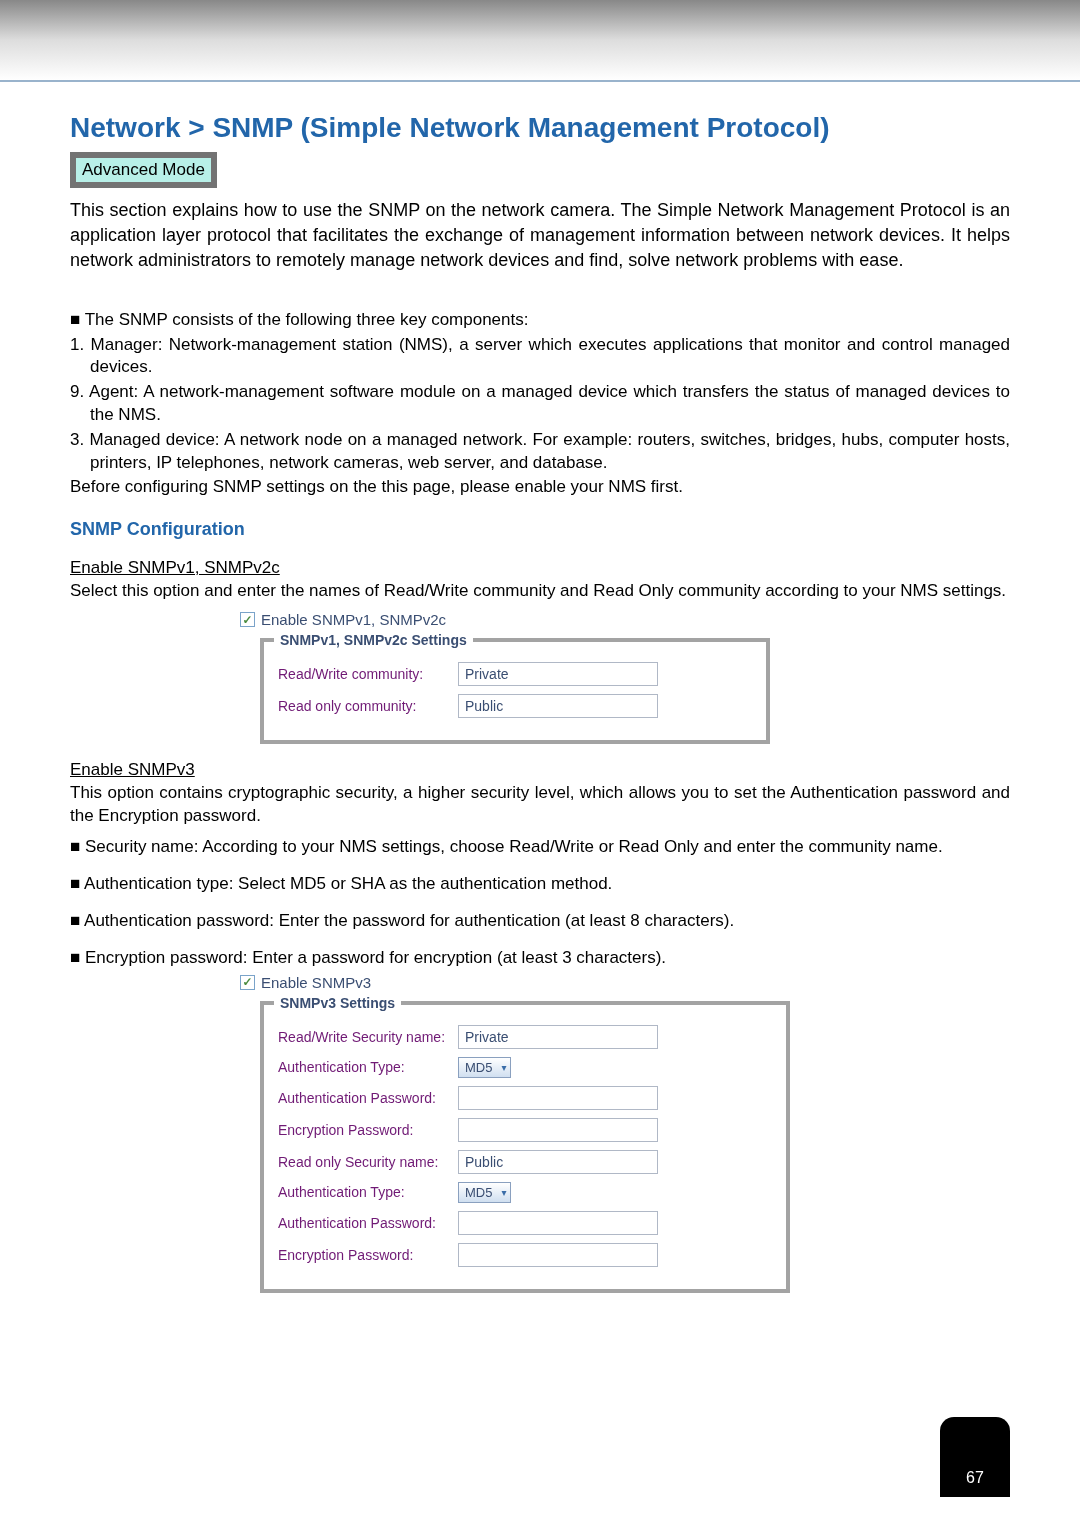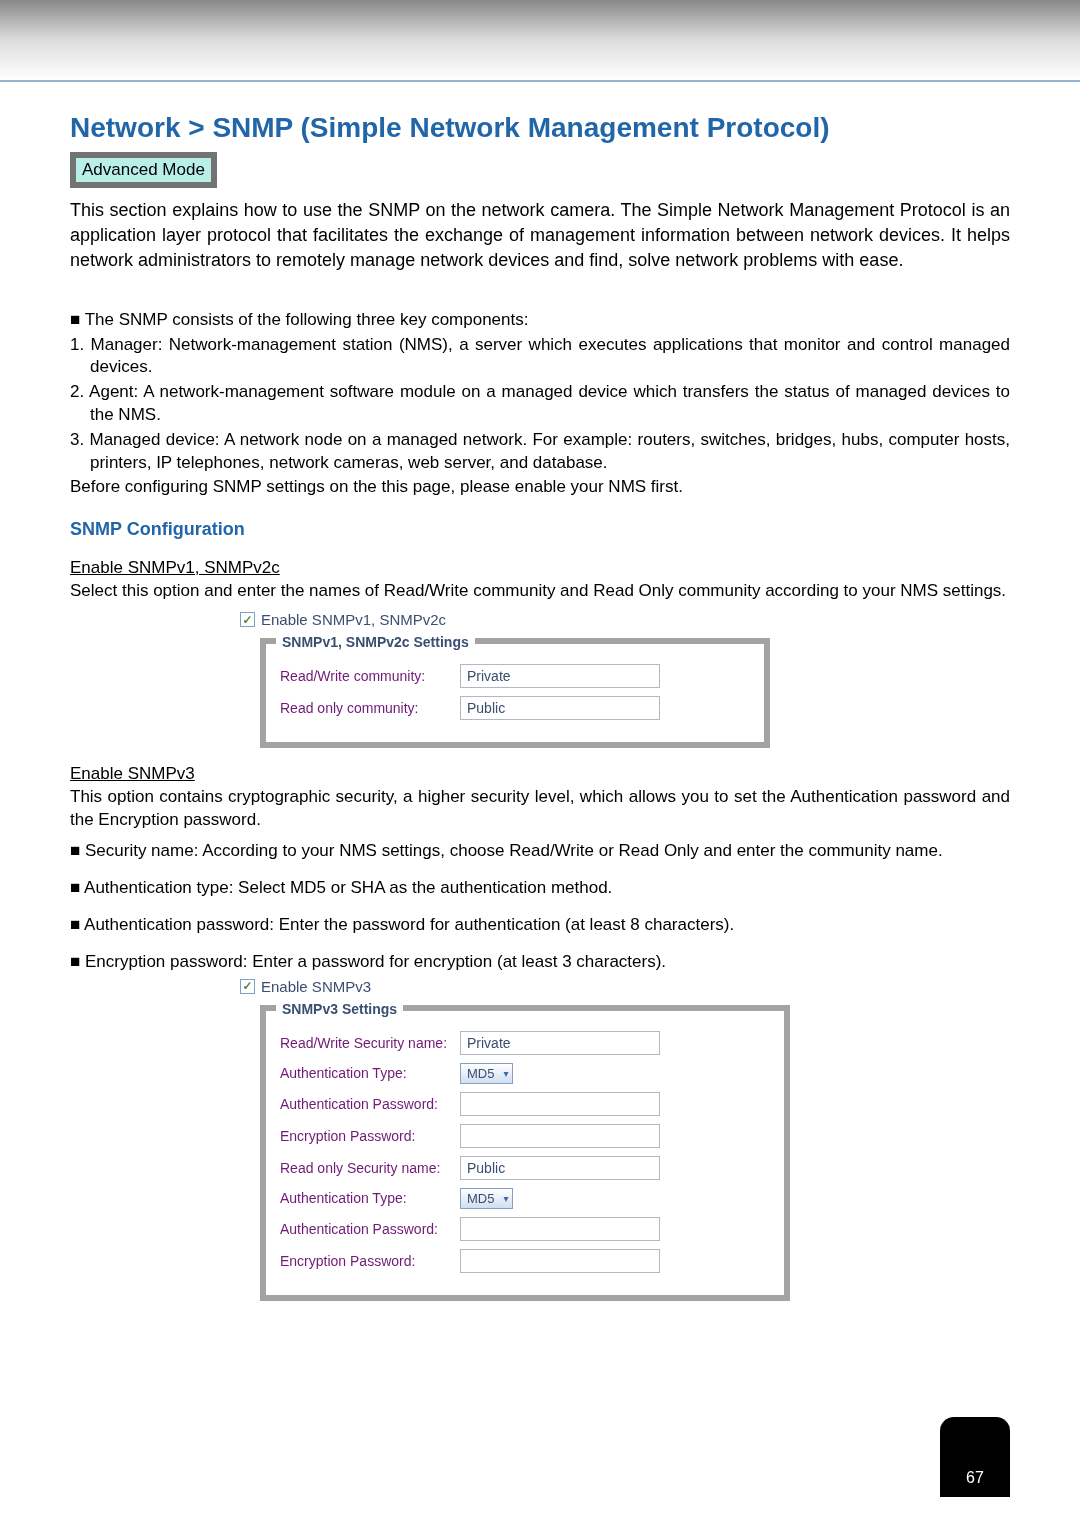--- a/index.html
+++ b/index.html
@@ -99,21 +99,21 @@
     .checkmark {
       color: #4a8b3e;
       font-size: 12px;
       font-weight: bold;
     }
     .checkbox-label {
       color: #3a4e72;
       font-size: 15px;
     }
     .fieldset {
-      border: 6px solid #a3a3a3;
+      border: 4px solid #a3a3a3;
       margin-left: 20px;
       padding: 12px 14px 14px 14px;
       position: relative;
       width: 510px;
     }
     .legend {
       position: absolute;
       top: -10px;
       left: 10px;
       background: #fff;
@@ -182,21 +182,21 @@
 <div class="divider-line"></div>
 
 <div class="content">
   <div class="page-title">Network &gt; SNMP (Simple Network Management Protocol)</div>
   <span class="mode-badge">Advanced Mode</span>
   <div class="intro-text">This section explains how to use the SNMP on the network camera. The Simple Network Management Protocol is an application layer protocol that facilitates the exchange of management information between network devices. It helps network administrators to remotely manage network devices and find, solve network problems with ease.</div>
 
   <div class="bullet-block">
     <div class="bullet-item">■ The SNMP consists of the following three key components:</div>
     <div class="numbered-item">1. Manager: Network-management station (NMS), a server which executes applications that monitor and control managed devices.</div>
-    <div class="numbered-item">2. Agent: A network-management software module on a managed device which transfers the status of managed devices to the NMS.</div>
+    <div class="numbered-item">9. Agent: A network-management software module on a managed device which transfers the status of managed devices to the NMS.</div>
     <div class="numbered-item">3. Managed device: A network node on a managed network. For example: routers, switches, bridges, hubs, computer hosts, printers, IP telephones, network cameras, web server, and database.</div>
   </div>
 
   <div class="plain-text">Before configuring SNMP settings on the this page, please enable your NMS first.</div>
 
   <div class="section-header">SNMP Configuration</div>
 
   <div class="subsection-title">Enable SNMPv1, SNMPv2c</div>
   <div class="subsection-desc">Select this option and enter the names of Read/Write community and Read Only community according to your NMS settings.</div>
 

